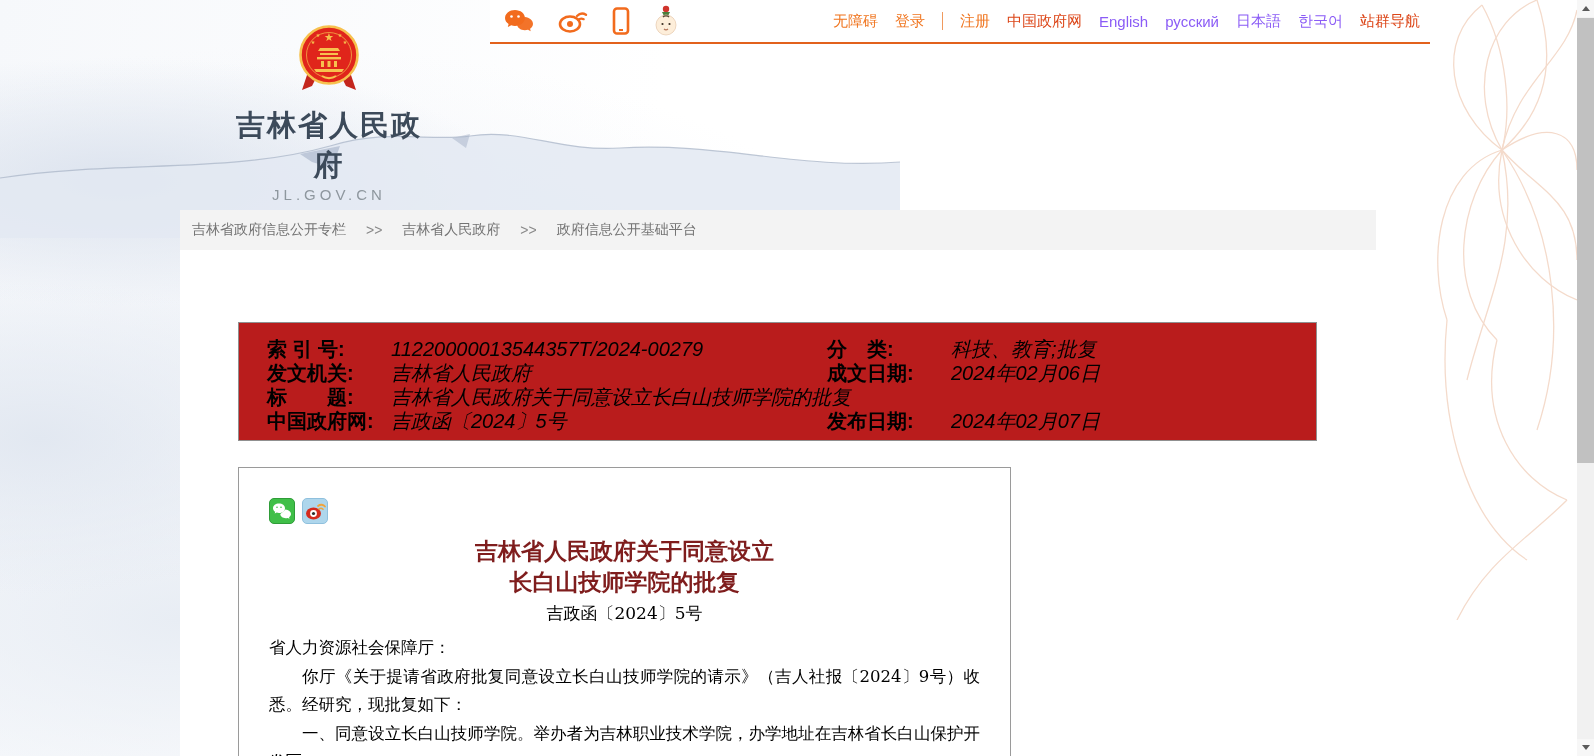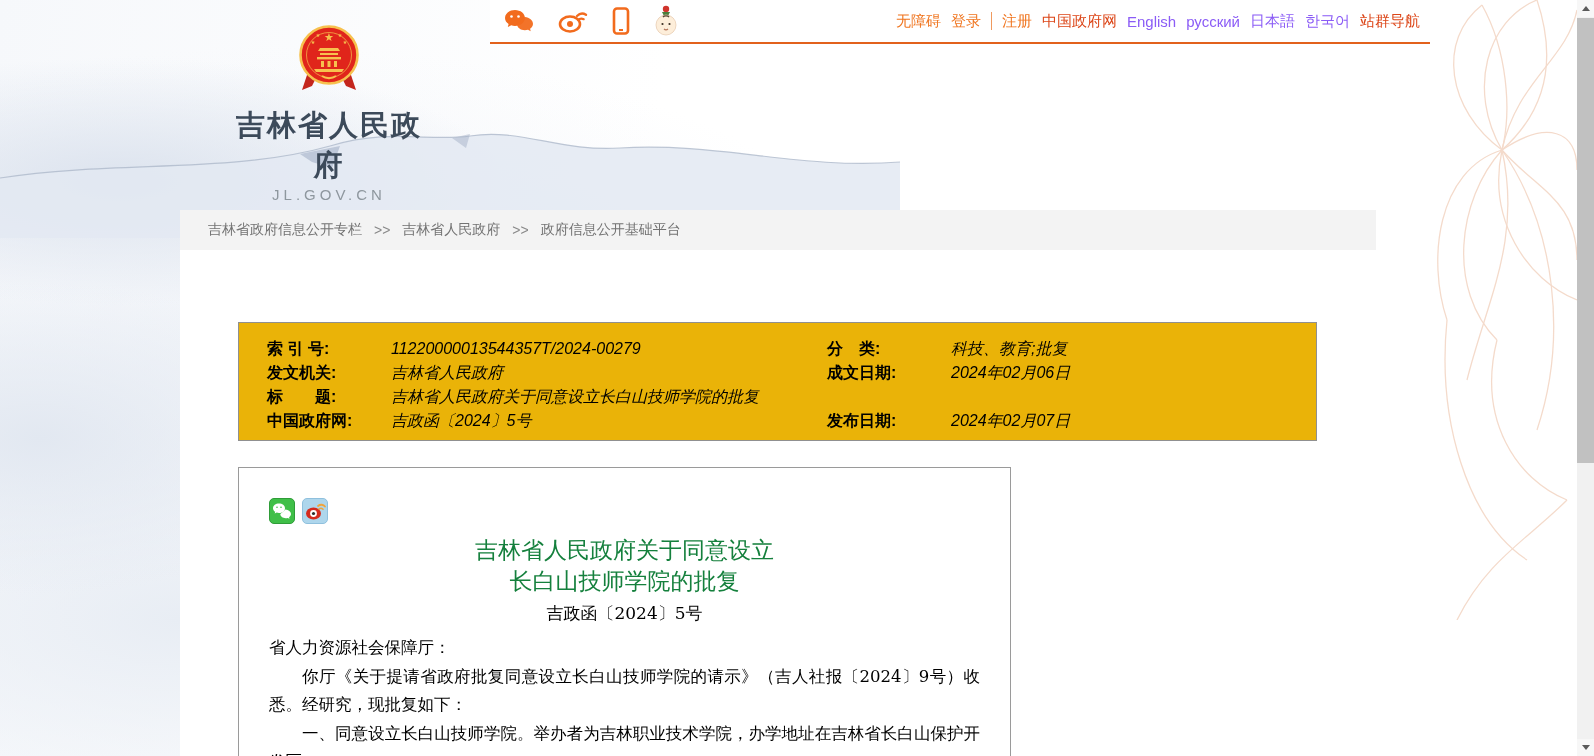--- a/index.html
+++ b/index.html
@@ -26,57 +26,57 @@
   .sb-up { top:0; } .sb-down { bottom:0; }
   .tri-up { width:0; height:0; border-left:4px solid transparent; border-right:4px solid transparent; border-bottom:5px solid #5a5a5a; }
   .tri-down { width:0; height:0; border-left:4px solid transparent; border-right:4px solid transparent; border-top:5px solid #5a5a5a; }
   .sb-thumb { position:absolute; left:0; top:18px; width:17px; height:445px; background:#c1c1c1; }
 
   
   .topbar { position:absolute; left:490px; top:0; width:940px; height:44px; background:#fff;
     border-bottom:2px solid #e2611c; display:flex; align-items:center; }
   .topbar-icons { display:flex; align-items:center; gap:24px; margin-left:14px; }
   .topbar-icons .ticon { display:block; cursor:pointer; }
-  .topbar-links { margin-left:auto; display:flex; align-items:center; gap:10px; padding-right:10px;
+  .topbar-links { margin-left:auto; display:flex; align-items:center; gap:17px; padding-right:10px;
     font-size:15px; white-space:nowrap; }
   .topbar-links a { text-decoration:none; cursor:pointer; }
   .lnk-orange { color:#f0751f; }
   .lnk-red { color:#dc4618; }
   .lnk-dark { color:#8b5cf6; }
   .v-divider { width:1px; height:18px; background:#f09a5f; }
 
   
   .logo-block { position:absolute; left:224px; top:24px; width:210px; text-align:center; cursor:pointer; }
   .logo-block svg { display:block; margin:0 auto; }
   .site-name { margin-top:10px; font-size:29px; font-weight:bold; color:#3c4a5a; letter-spacing:2px; }
   .site-domain { font-size:15px; color:#8e979e; letter-spacing:4px; }
 
   
   .main-panel { position:absolute; left:180px; top:210px; width:1196px; height:546px; background:#fff; }
-  .breadcrumb { height:40px; background:#f3f3f3; display:flex; align-items:center; gap:12px;
-    padding:0 28px; font-size:14px; color:#737373; }
+  .breadcrumb { height:40px; background:#f3f3f3; display:flex; align-items:center; gap:20px;
+    padding:0 12px; font-size:14px; color:#737373; }
   .breadcrumb a { color:#737373; text-decoration:none; cursor:pointer; }
   .bc-sep { color:#888; }
 
   
   .meta-box { position:absolute; left:58px; top:112px; width:1079px; height:119px;
-    border:1px solid #909090; background:#eab308;
+    border:1px solid #909090; background:#b91c1c;
     display:grid; grid-template-columns:124px 436px 124px 1fr; grid-auto-rows:24px;
-    padding:14px 12px 0 28px; font-size:16px; color:#000; align-items:center; }
+    padding:14px 12px 0 28px; font-size:20px; color:#000; align-items:center; }
   .meta-label { font-weight:bold; white-space:pre; }
   .meta-value { white-space:nowrap; overflow:hidden;font-style:italic; }
   .span3 { grid-column:2 / 5; }
 
   
   .doc-box { position:absolute; left:58px; top:257px; width:773px; height:330px;
     border:1px solid #9a9a9a; background:#fff; padding:0 30px; }
   .share-row { margin-top:30px; display:flex; gap:7px; }
   .share-row svg { cursor:pointer; }
   .doc-title { margin-top:11px; text-align:center; font-family:"DejaVu Serif","Liberation Serif",serif;
-    font-weight:normal; font-size:23px; line-height:31px; color:#15803d; }
+    font-weight:bold; font-size:23px; line-height:31px; color:#7f1d1d; }
   .doc-number { margin-top:5px; text-align:center; font-family:"DejaVu Serif","Liberation Serif",serif;
     font-size:17px; color:#000; }
   .doc-body { margin-top:9px; font-family:"DejaVu Serif","Liberation Serif",serif;
     font-size:16.5px; line-height:28.5px; color:#000; text-align:justify; }
   .doc-body p { margin:0; }
   .indent { text-indent:2em; }
 </style>
 </head>
 <body>
 

